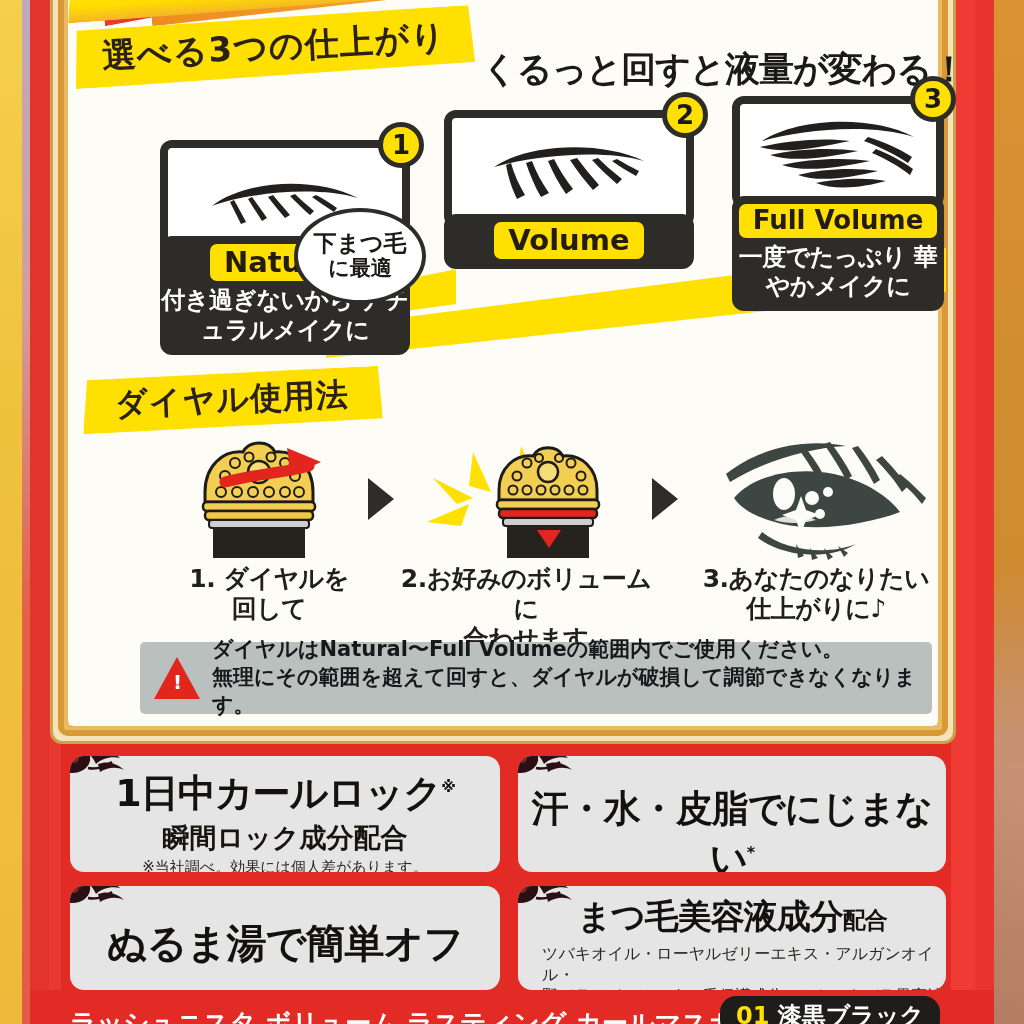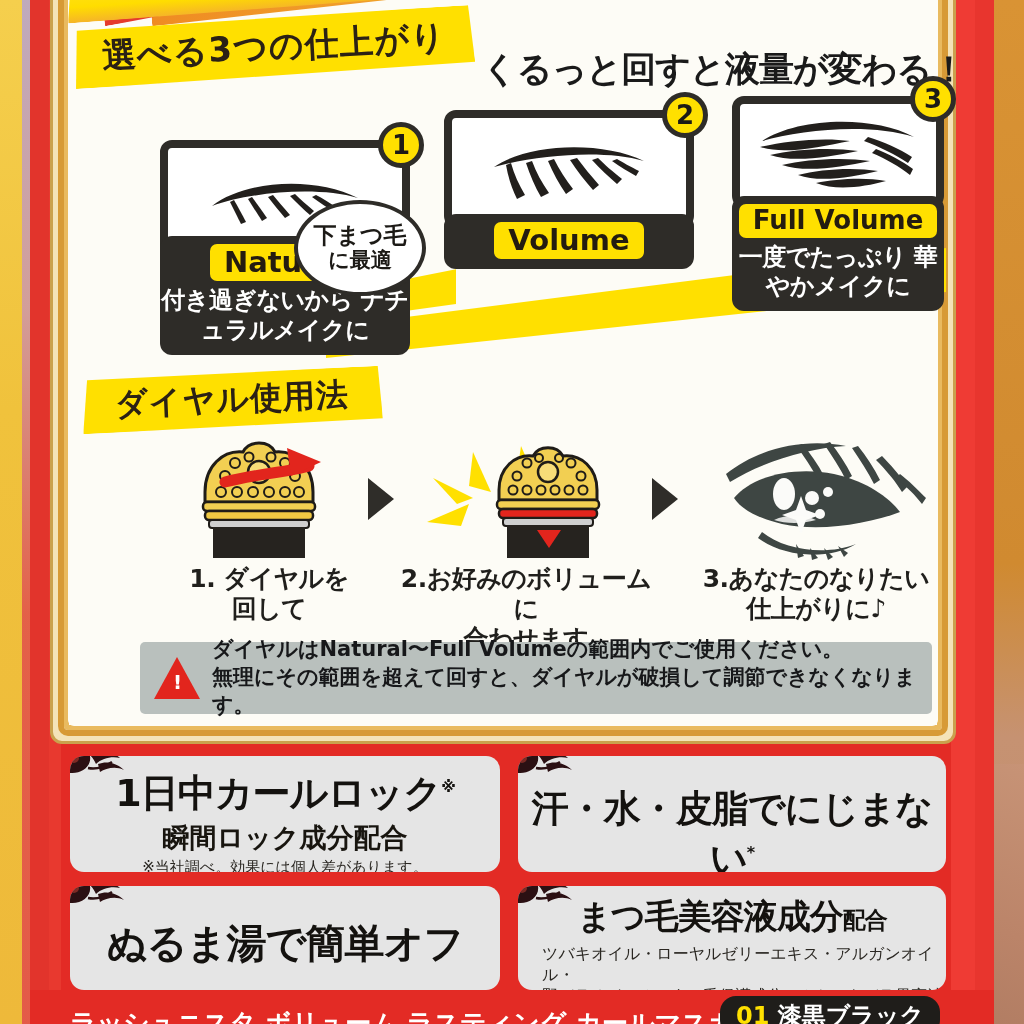--- a/index.html
+++ b/index.html
@@ -277,21 +277,21 @@
             <path d="M90 32 C97 39, 104 46, 110 51 L114 47 C107 41, 100 35, 95 30 Z"></path>
             <path d="M112 33 C120 39, 128 44, 134 48 L137 44 C130 39, 122 34, 116 31 Z"></path>
           </g>
         </svg>
       </div>
       <div class="dark-plate" style="top:96px;">
         <span class="label-chip">Natural</span>
         <div class="card-desc">付き過ぎないから
 ナチュラルメイクに</div>
       </div>
-      <div class="bubble" style="left:134px; top:60px;">
+      <div class="bubble" style="left:134px; top:68px;">
         <span class="b1">下まつ毛</span>
         <span class="b2">に最適</span>
       </div>
     </div>
 
     <div class="card" style="left:414px; top:110px;">
       <div class="badge-num" style="right:-14px; top:-18px;">2</div>
       <div class="lash-box">
         <svg width="170" height="72" viewBox="0 0 170 72" aria-hidden="true">
           <g fill="#221f1c">

